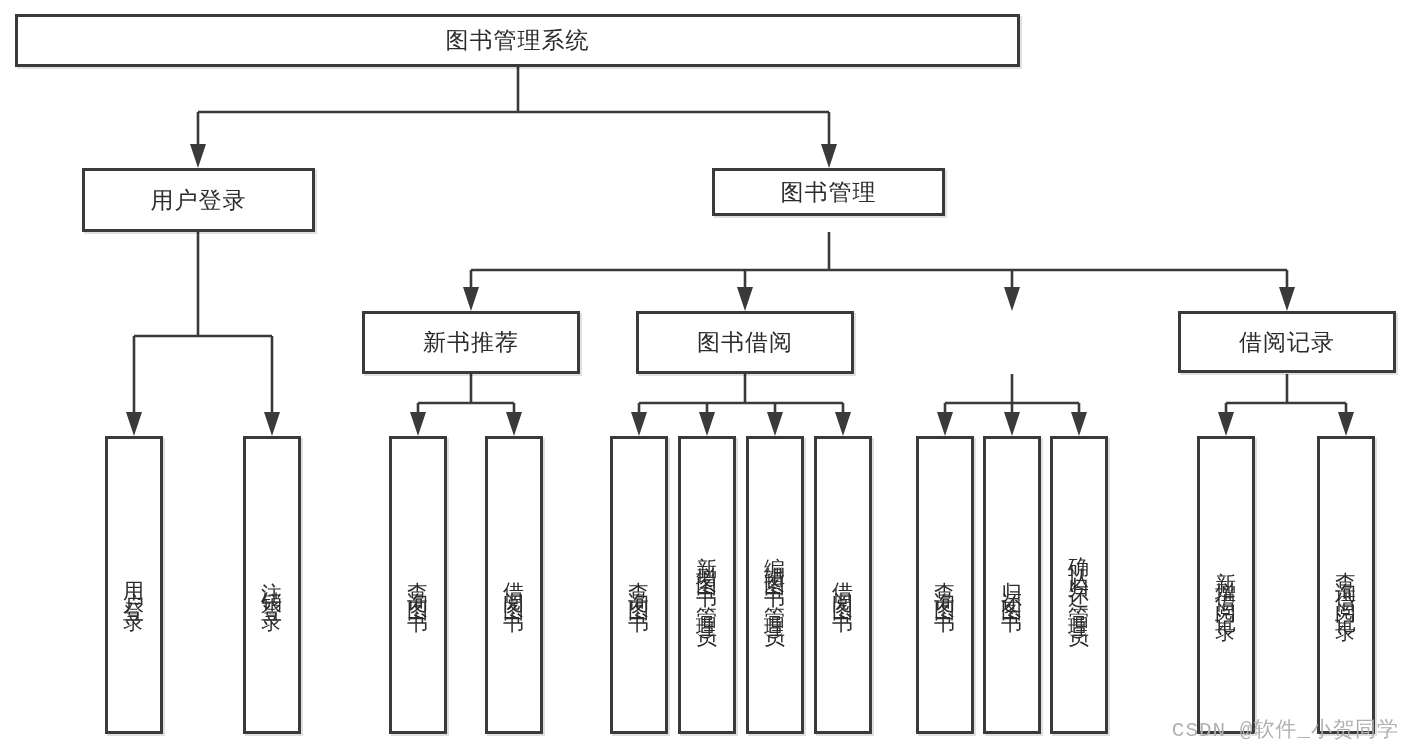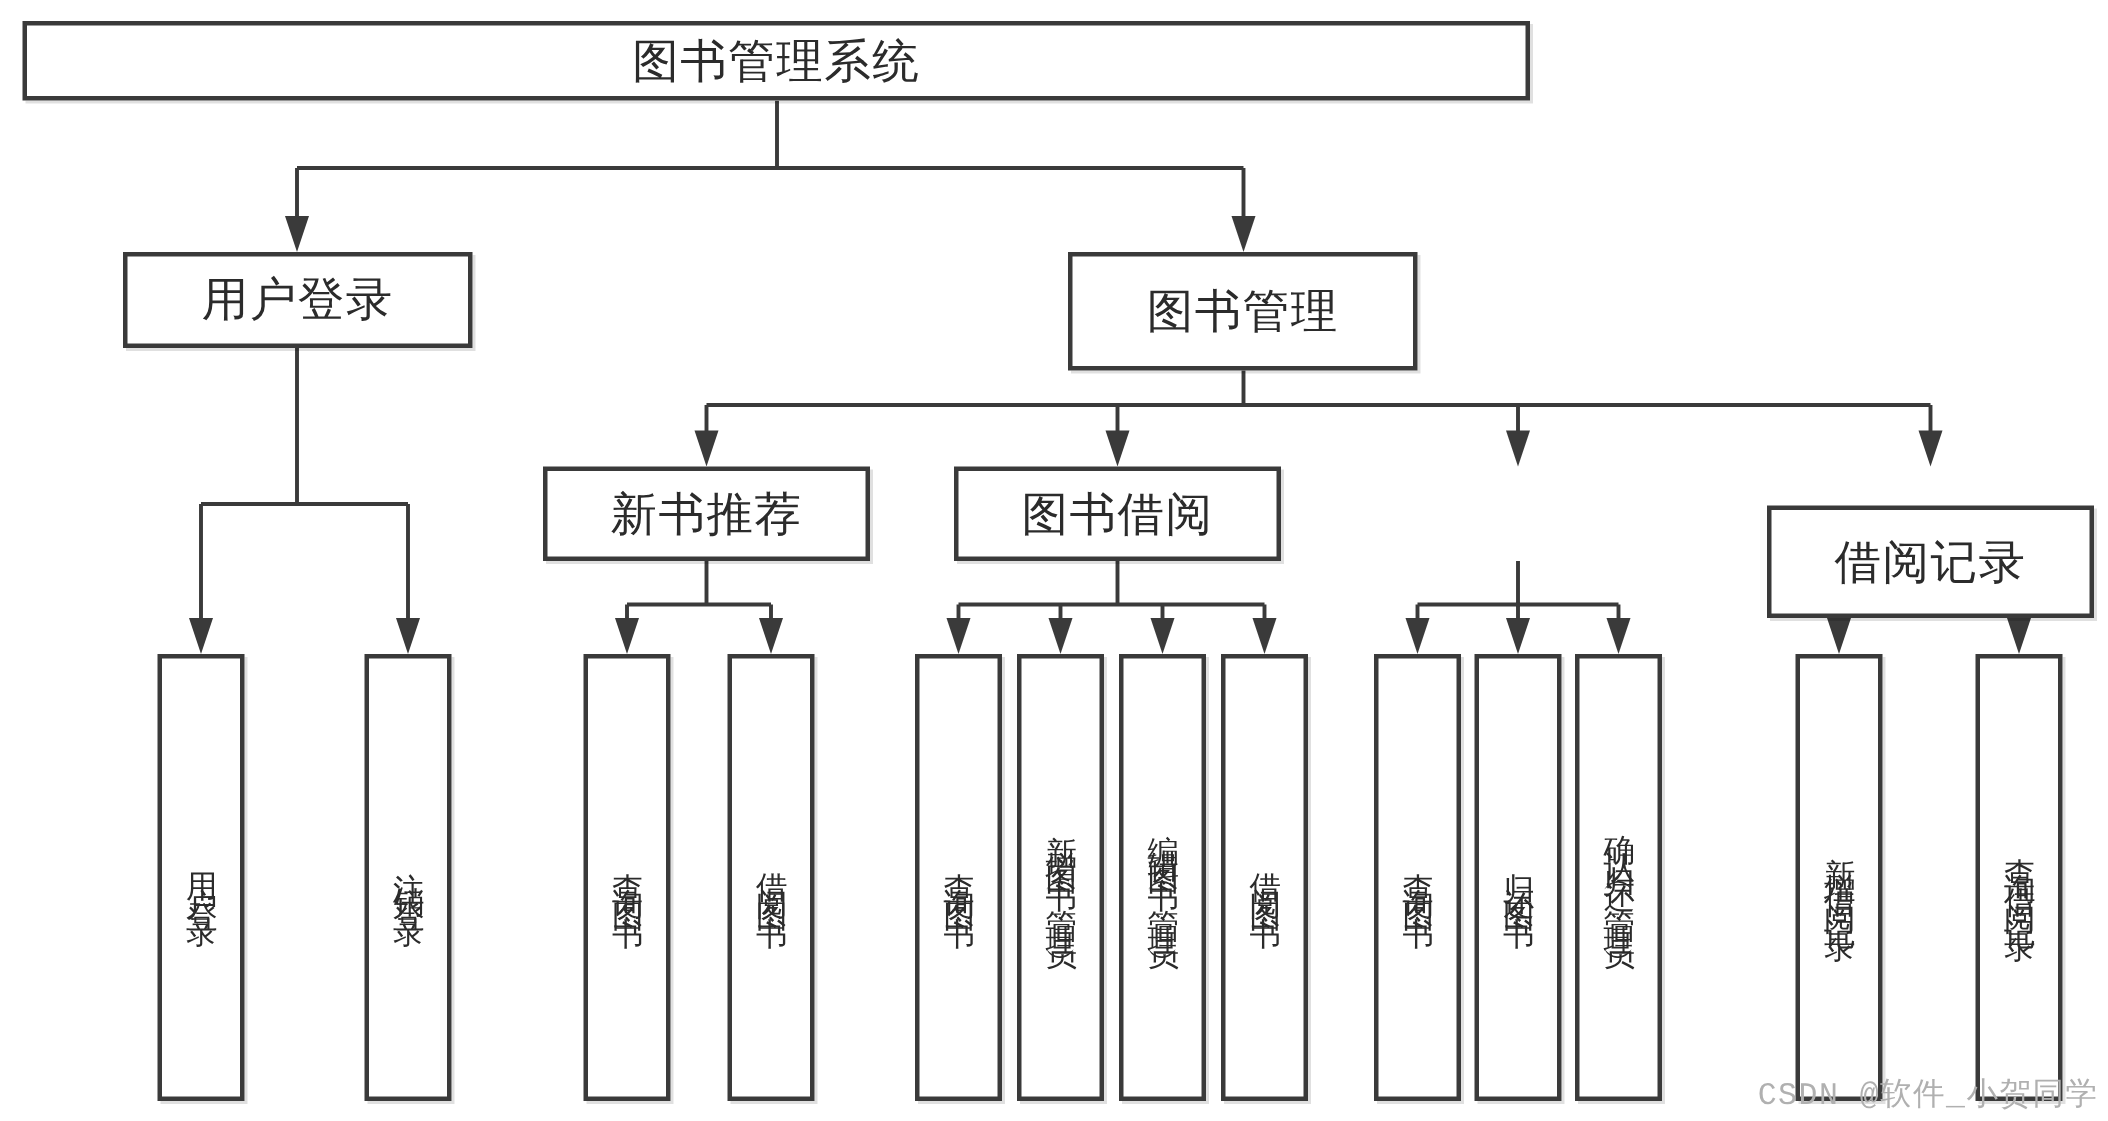--- a/index.html
+++ b/index.html
@@ -13,21 +13,21 @@
   svg.wires{position:absolute;left:0;top:0;pointer-events:none;}
   .wire{stroke:#3a3a3a;stroke-width:2.6;fill:none;}
   .ah{fill:#3a3a3a;stroke:none;}
   .hbox{
     position:absolute;
     box-sizing:border-box;
     border:3px solid #3a3a3a;
     background:#ffffff;
     box-shadow:2px 2px 0 rgba(0,0,0,0.12);
     display:flex;align-items:center;justify-content:center;
-    font-size:31px;color:#2b2b2b;letter-spacing:1px;
+    font-size:23px;color:#2b2b2b;letter-spacing:1px;
   }
   .vbox{
     position:absolute;
     box-sizing:border-box;
     width:58px;height:298px;top:436px;
     border:3px solid #3a3a3a;
     background:#ffffff;
     box-shadow:2px 2px 0 rgba(0,0,0,0.12);
     display:flex;align-items:center;justify-content:center;
   }
@@ -97,31 +97,31 @@
     </g>
   </svg>
 
   <div class="hbox" style="left:15px;top:14px;width:1005px;height:53px;">
     <span>图书管理系统</span>
   </div>
 
   <div class="hbox" style="left:82px;top:168px;width:233px;height:64px;">
     <span>用户登录</span>
   </div>
-  <div class="hbox" style="left:712px;top:168px;width:233px;height:79px;">
+  <div class="hbox" style="left:712px;top:168px;width:233px;height:48px;">
     <span>图书管理</span>
   </div>
 
   <div class="hbox" style="left:362px;top:311px;width:218px;height:63px;">
     <span>新书推荐</span>
   </div>
   <div class="hbox" style="left:636px;top:311px;width:218px;height:63px;">
     <span>图书借阅</span>
   </div>
-  <div class="hbox" style="left:1178px;top:311px;width:218px;height:75px;margin-top:26px;">
+  <div class="hbox" style="left:1178px;top:311px;width:218px;height:62px;">
     <span>借阅记录</span>
   </div>
 
   <div class="vbox" style="left:105px;">
     <span class="vtext">用户登录</span>
   </div>
   <div class="vbox" style="left:243px;">
     <span class="vtext">注销登录</span>
   </div>
 

